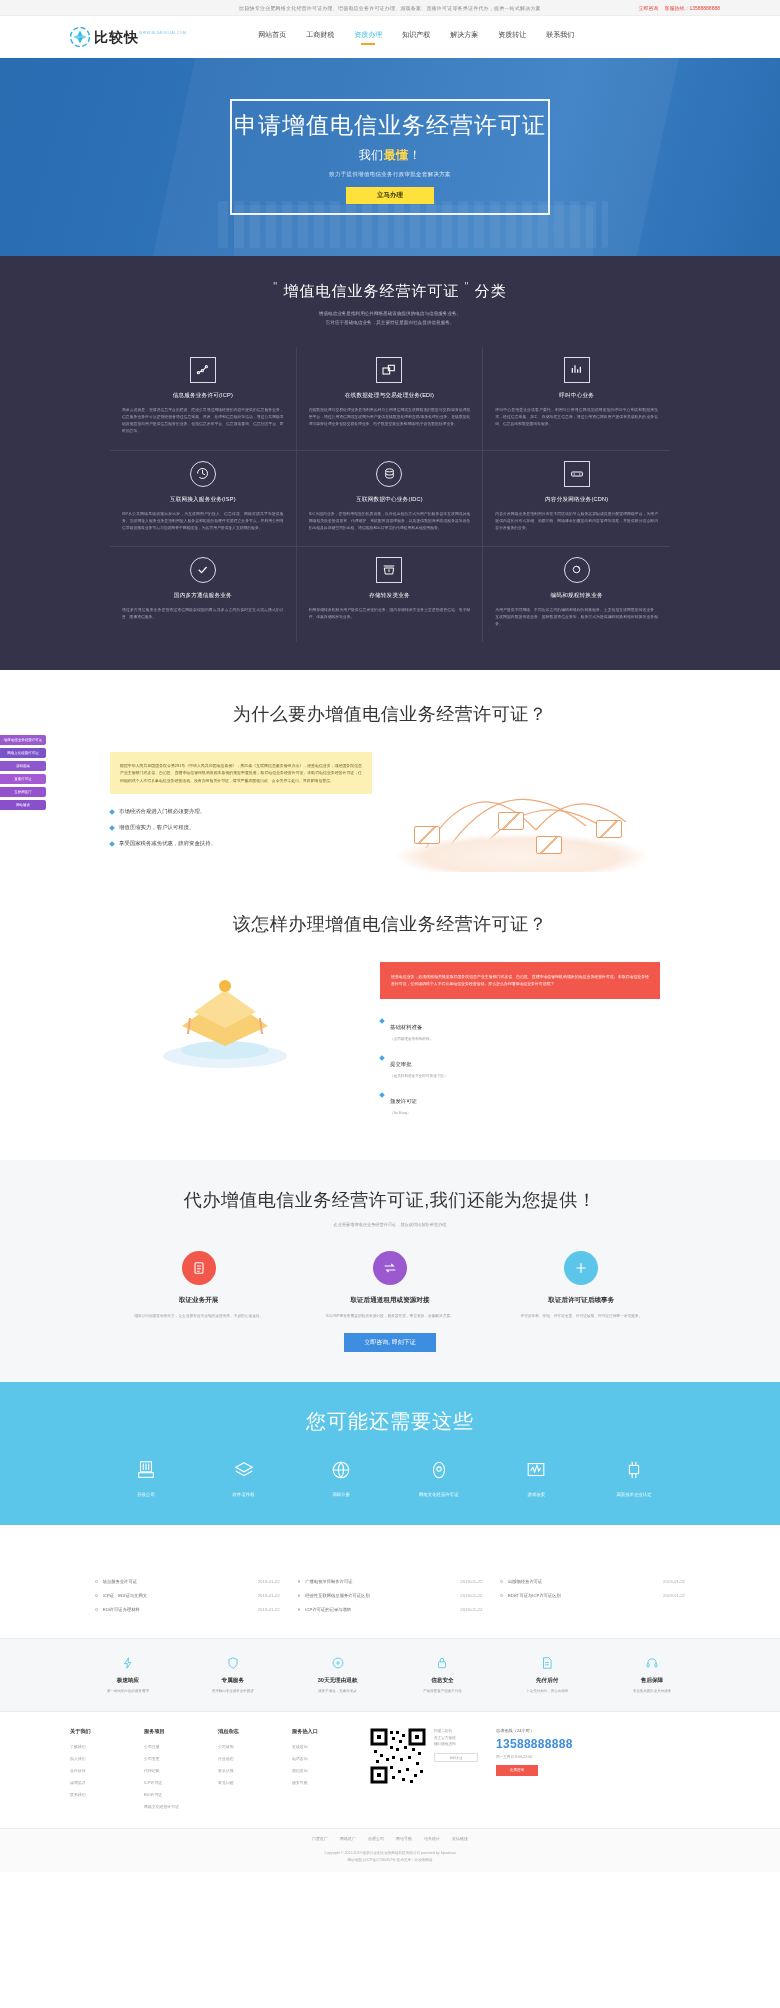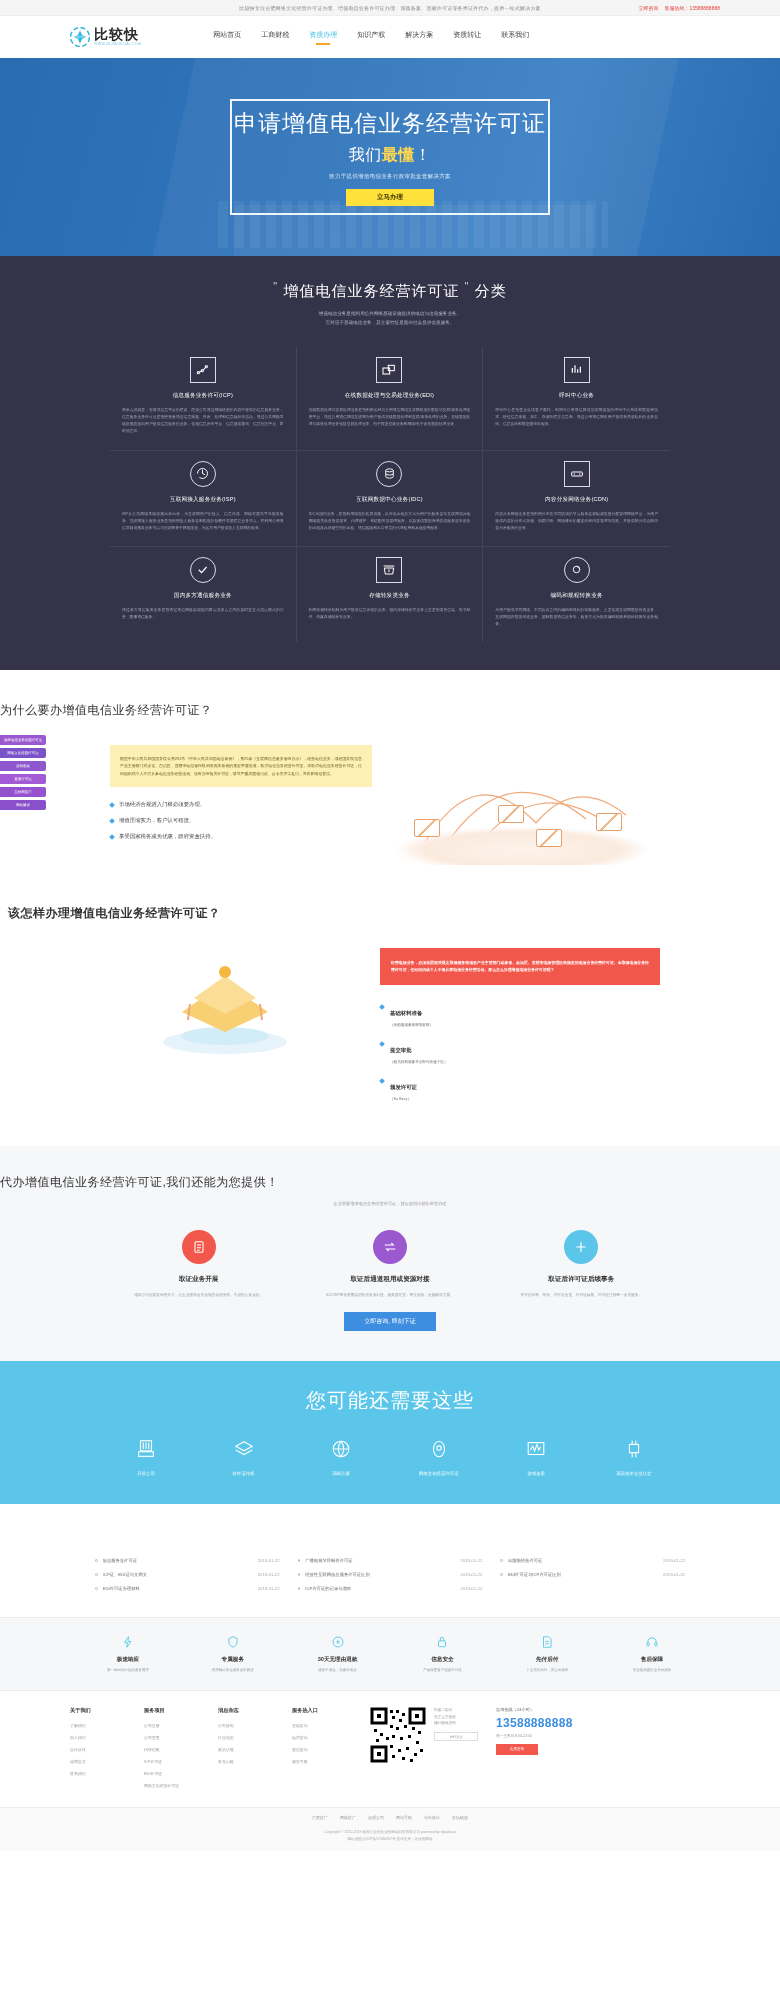--- a/index.html
+++ b/index.html
@@ -16,21 +16,21 @@
   .topbar-right { position:absolute; right:60px; top:0; height:16px;
                   display:flex; align-items:center; gap:6px; }
   .topbar-link { font-size:5px; color:#e8413c; }
   .topbar-tel { font-size:5px; color:#e8413c; }
 
   
   .header { height:42px; background:#fff; display:flex; align-items:center; }
   .header-inner { width:640px; margin:0 auto; display:flex; align-items:center; }
   .logo { display:flex; align-items:center; gap:4px; }
   .logo-mark { width:20px; height:20px; flex:0 0 20px; }
-  .logo-txt { display:flex; flex-direction:column; line-height:1; }
+  .logo-txt { display:flex; flex-direction:row; line-height:1; }
   .logo-name { font-size:14px; font-weight:bold; color:#2b2b2b; letter-spacing:1px; }
   .logo-sub { font-size:3.6px; color:#7bc8e8; letter-spacing:.4px; margin-top:2px; }
   .nav { margin-left:72px; display:flex; align-items:center; gap:20px; }
   .nav-item { font-size:7px; color:#444; position:relative; padding-bottom:5px; cursor:pointer; }
   .nav-item.active { color:#45c3e8; }
   .nav-item.active::after { content:""; position:absolute; left:50%; transform:translateX(-50%);
       bottom:0; width:14px; height:2px; background:#f5a623; }
 
   
   .hero { height:198px; position:relative; overflow:hidden;
@@ -39,21 +39,21 @@
       background:rgba(255,255,255,.055); transform:skewX(-12deg); }
   .hero::after { content:""; position:absolute; left:30%; bottom:-4%; width:46%; height:30%;
       background:rgba(255,255,255,.05); border-radius:4px; }
   .hero-kb { position:absolute; left:28%; bottom:4%; width:50%; height:24%;
       background:repeating-linear-gradient(90deg, rgba(255,255,255,.06) 0 10px, transparent 10px 16px);
       border-radius:3px; }
   .hero-box { position:absolute; left:50%; top:50%; transform:translate(-50%,-50%);
       width:320px; height:116px; border:2px solid rgba(255,255,255,.92);
       display:flex; flex-direction:column; align-items:center; justify-content:center; }
   .hero-h1 { font-size:23px; color:#fff; font-weight:500; letter-spacing:1px; }
-  .hero-h2 { font-size:16px; color:#fff; margin-top:6px; letter-spacing:.5px; }
+  .hero-h2 { font-size:12px; color:#fff; margin-top:6px; letter-spacing:.5px; }
   .hero-h2 b { color:#ffd84d; }
   .hero-p { font-size:5.5px; color:#dce9f7; margin-top:7px; letter-spacing:.3px; }
   .hero-btn { margin-top:9px; width:88px; height:17px; background:#ffe13c;
       display:flex; align-items:center; justify-content:center;
       font-size:6.5px; color:#3b3b00; font-weight:bold; cursor:pointer; }
 
   
   .dark { background:#343349; padding:24px 0 28px; }
   .dark-title { text-align:center; font-size:15px; color:#fff; letter-spacing:1px; }
   .dark-title .q { color:#cfcfe0; font-size:11px; vertical-align:super; }
@@ -63,40 +63,40 @@
            border-right:1px solid #45435c; border-bottom:1px solid #45435c; }
   .dcell:nth-child(3n) { border-right:none; }
   .dcell:nth-child(n+7) { border-bottom:none; }
   .dicon { width:26px; height:26px; border:1.5px solid #dcdce8; display:flex;
            align-items:center; justify-content:center; color:#fff; }
   .dicon.round { border-radius:50%; }
   .dcell-t { font-size:5.6px; color:#fff; margin-top:9px; letter-spacing:.2px; text-align:center; }
   .dcell-d { font-size:3.8px; color:#a5a5bd; margin-top:7px; line-height:1.85; text-align:justify; }
 
   
-  .sec-h { font-size:12px; color:#333; letter-spacing:.5px; }
+  .sec-h { text-align:center; font-size:18px; color:#333; letter-spacing:.5px; }
   .why { padding:32px 0 10px; background:#fff; }
   .why-body { width:560px; margin:26px auto 0; display:flex; gap:14px; align-items:flex-start; }
   .why-left { width:262px; }
   .why-note { background:#fdf0b5; padding:10px 10px; font-size:3.9px; color:#6a5c20;
               line-height:1.95; text-align:justify; }
   .why-list { margin-top:14px; }
   .why-li { display:flex; align-items:center; gap:5px; font-size:5.4px; color:#444; margin-bottom:9px; }
   .bullet { width:4px; height:4px; background:#45a6e8; flex:0 0 4px; transform:rotate(45deg); }
   .why-right { width:272px; height:128px; position:relative; }
   .arcs { position:absolute; inset:0; }
   .ground { position:absolute; left:4%; bottom:6%; width:92%; height:30%;
      background:radial-gradient(ellipse at 50% 60%, #fdf3ea 0%, #fbeade 55%, rgba(251,234,222,0) 72%); }
   .env { position:absolute; width:26px; height:18px; background:#fff;
          border:1px solid #e8a06a; border-radius:2px; }
   .env::after { content:""; position:absolute; left:0; top:0; width:100%; height:100%;
          background:linear-gradient(135deg,transparent 46%,#f0b98c 46%,#f0b98c 54%,transparent 54%); }
 
   
-  .how { padding:22px 8px 34px; background:#fff;font-weight:bold; }
+  .how { padding:22px 8px 34px; background:#fff; }
   .how-body { width:560px; margin:26px auto 0; display:flex; gap:20px; align-items:flex-start; }
   .how-left { width:250px; height:112px; position:relative; }
   .how-right { width:280px; }
   .how-note { background:#f2574b; color:#fff; padding:11px 11px; font-size:3.9px;
               line-height:1.95; text-align:justify; }
   .how-steps { margin-top:16px; }
   .how-step { display:flex; gap:6px; margin-bottom:11px; }
   .how-step .bullet { margin-top:4px; }
   .hs-t { font-size:5.4px; color:#333; }
   .hs-d { font-size:3.6px; color:#999; margin-top:4px; }

